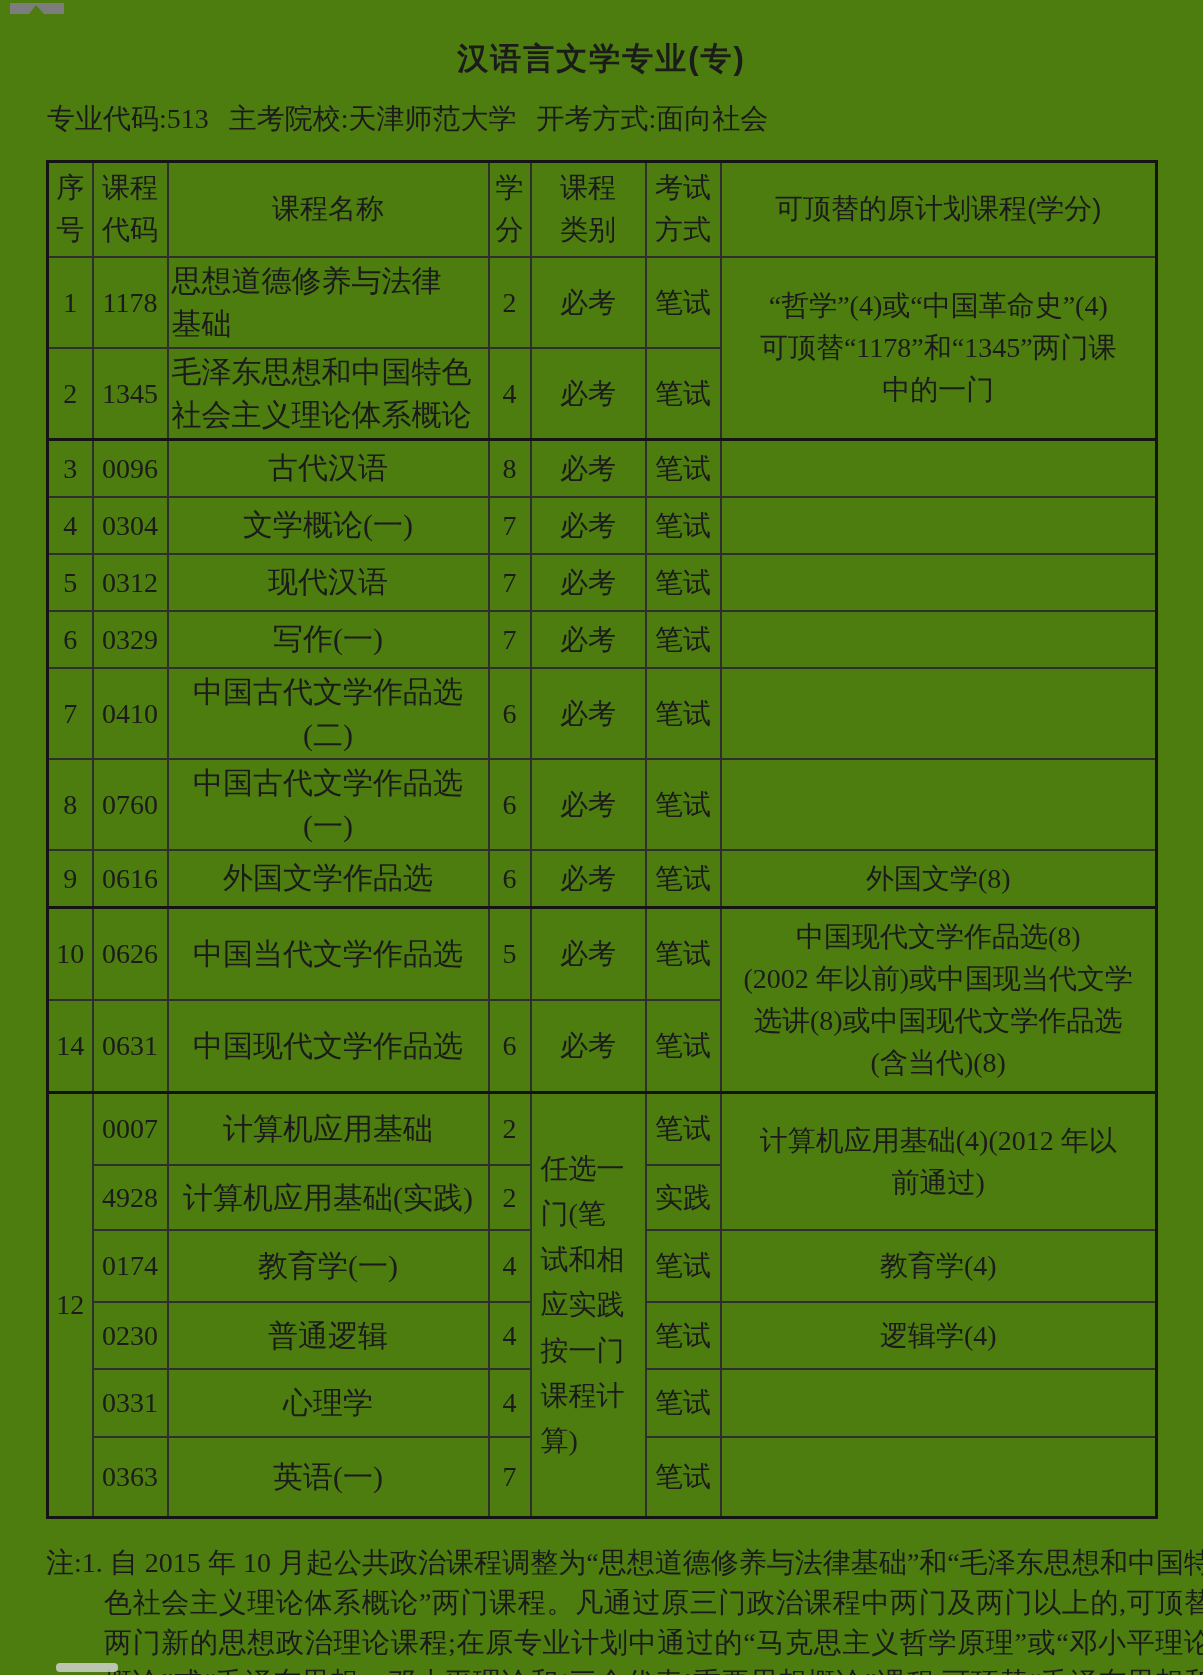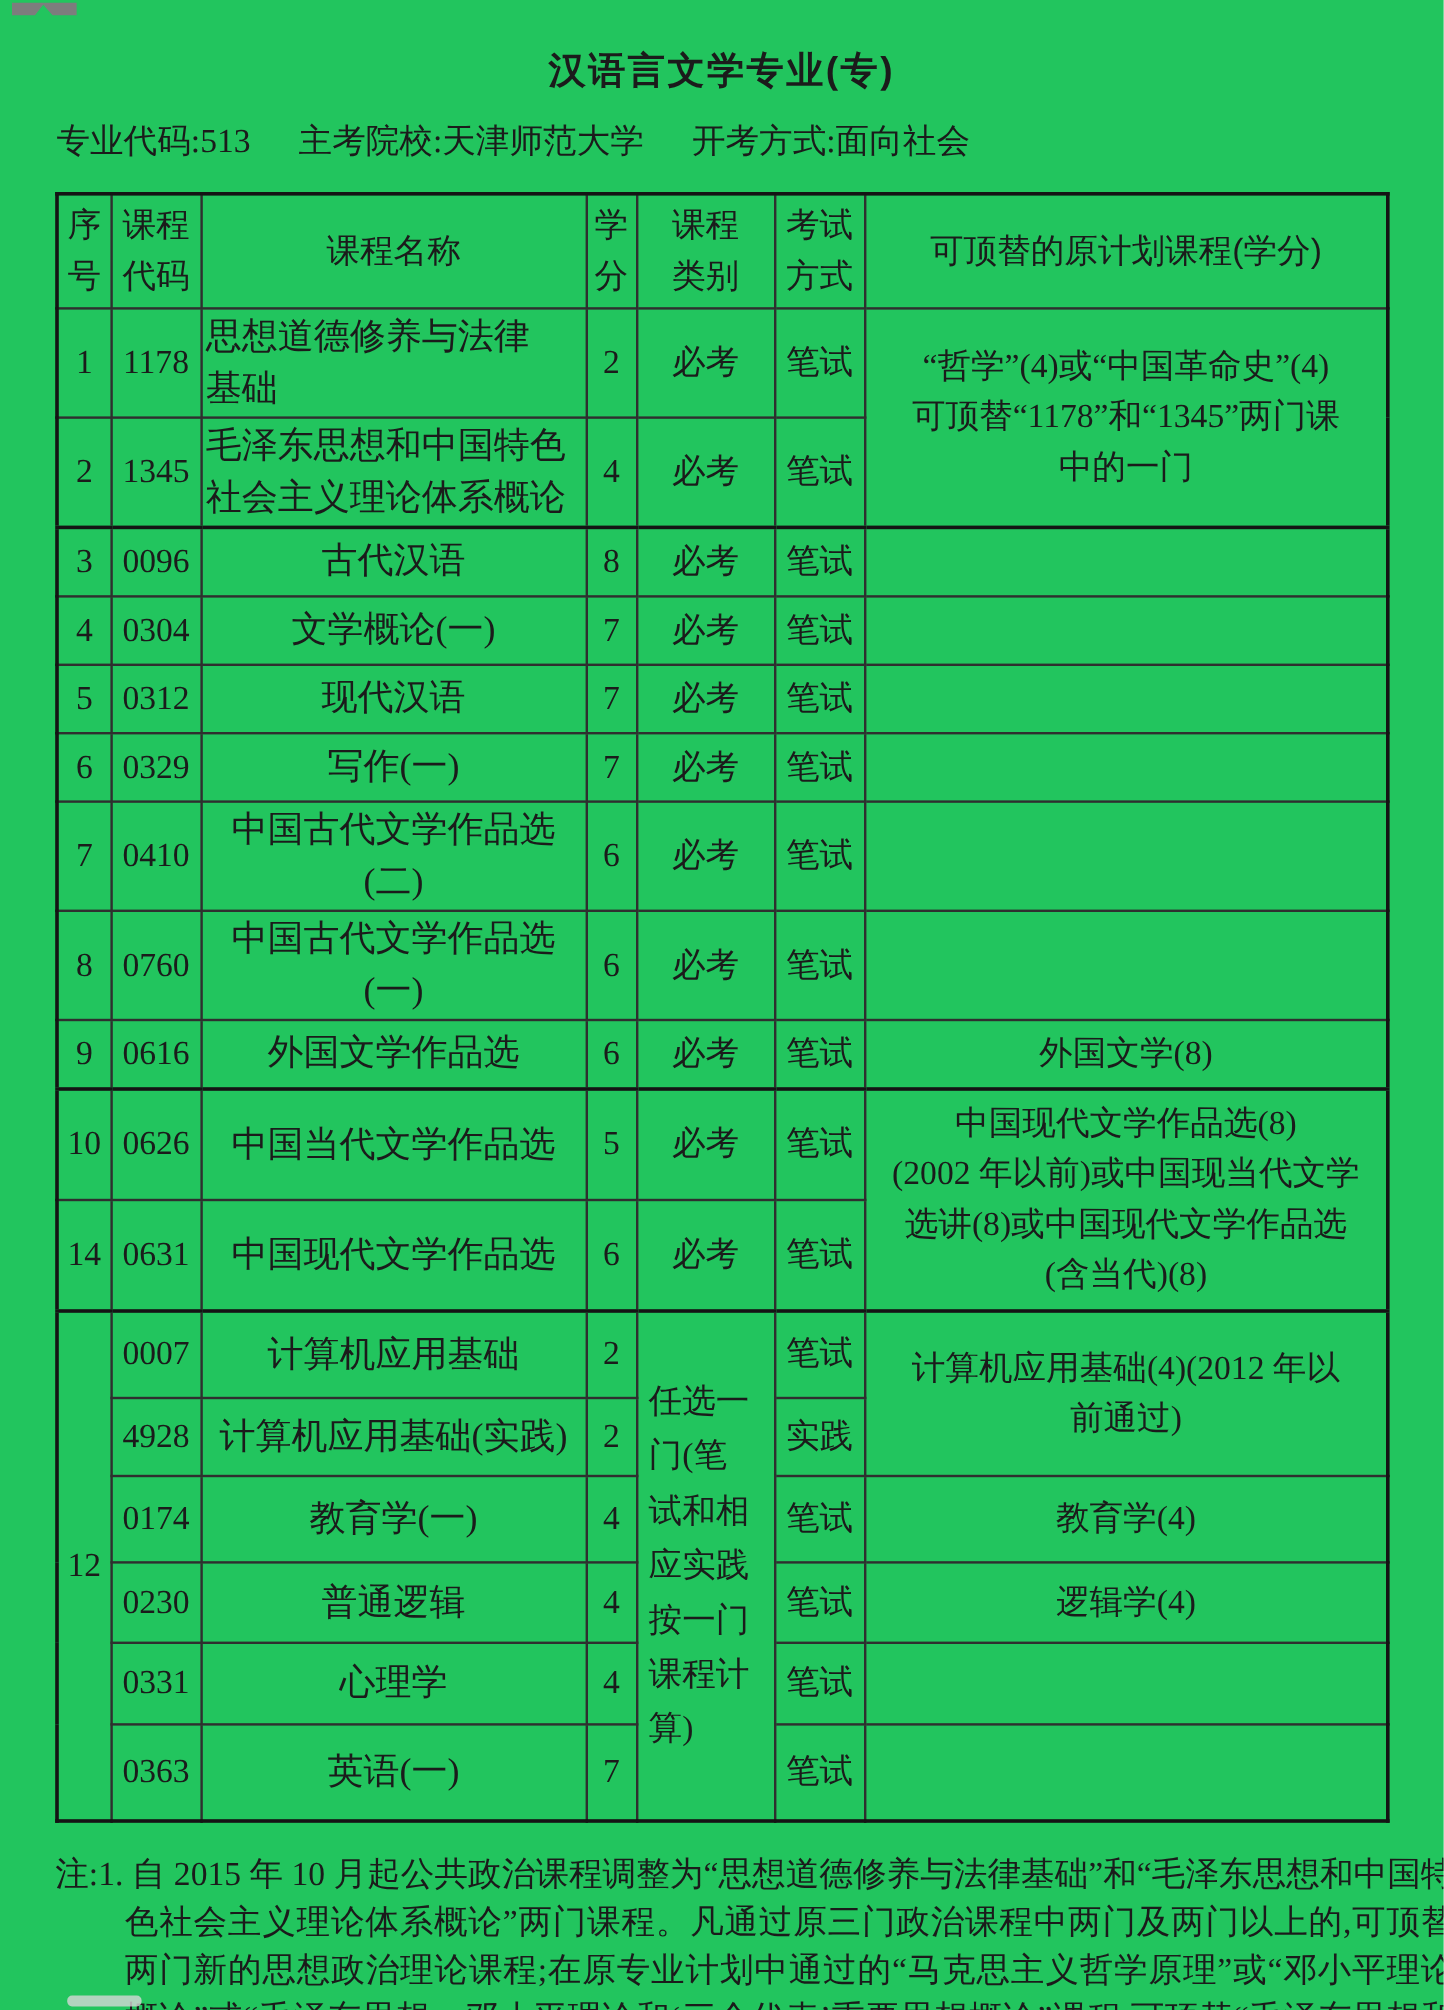--- a/index.html
+++ b/index.html
@@ -1,30 +1,30 @@
 <!DOCTYPE html>
 <html><head>
 <meta charset="utf-8">
 <style>
   html,body{margin:0;padding:0;}
   body{width:1203px;height:1675px;background:#ffffff;color:#1b1b1b;
        font-family:"Liberation Serif", serif;}
-  .page{position:relative;width:1203px;height:1675px;overflow:hidden;background:#22c55e;}
+  .page{position:relative;width:1203px;height:1675px;overflow:hidden;background:#4d7c0f;}
 
   
   .artifact-top{position:absolute;left:10px;top:0;width:54px;height:11px;}
   
   .artifact-bottom{position:absolute;left:56px;top:1663px;width:62px;height:9px;
                    background:#d7d7d7;border-radius:4px;opacity:.8;}
 
   .title{margin:0;padding-top:38px;text-align:center;
          font-family:"Liberation Sans", sans-serif;font-weight:bold;
          font-size:31px;letter-spacing:2px;}
 
-  .meta{margin:22px 0 0 47px;display:flex;gap:40px;font-size:28px;line-height:1.2;text-align:center;}
+  .meta{margin:22px 0 0 47px;display:flex;gap:20px;font-size:28px;line-height:1.2;text-align:center;}
 
   table.t{border-collapse:collapse;table-layout:fixed;width:1112px;
           margin:24px 0 0 46px;border:3px solid #141414;}
   .t th,.t td{border:2px solid #2f2f2f;vertical-align:middle;text-align:center;
               padding:2px 6px;white-space:pre-line;overflow:hidden;}
   .t th{font-family:"Liberation Sans", sans-serif;font-weight:normal;
         font-size:28px;line-height:1.5;}
   .t td{font-size:28px;line-height:1.42;}
   td.nm{font-size:30px;padding:2px 3px;}
   td.nm-l{text-align:left;}

